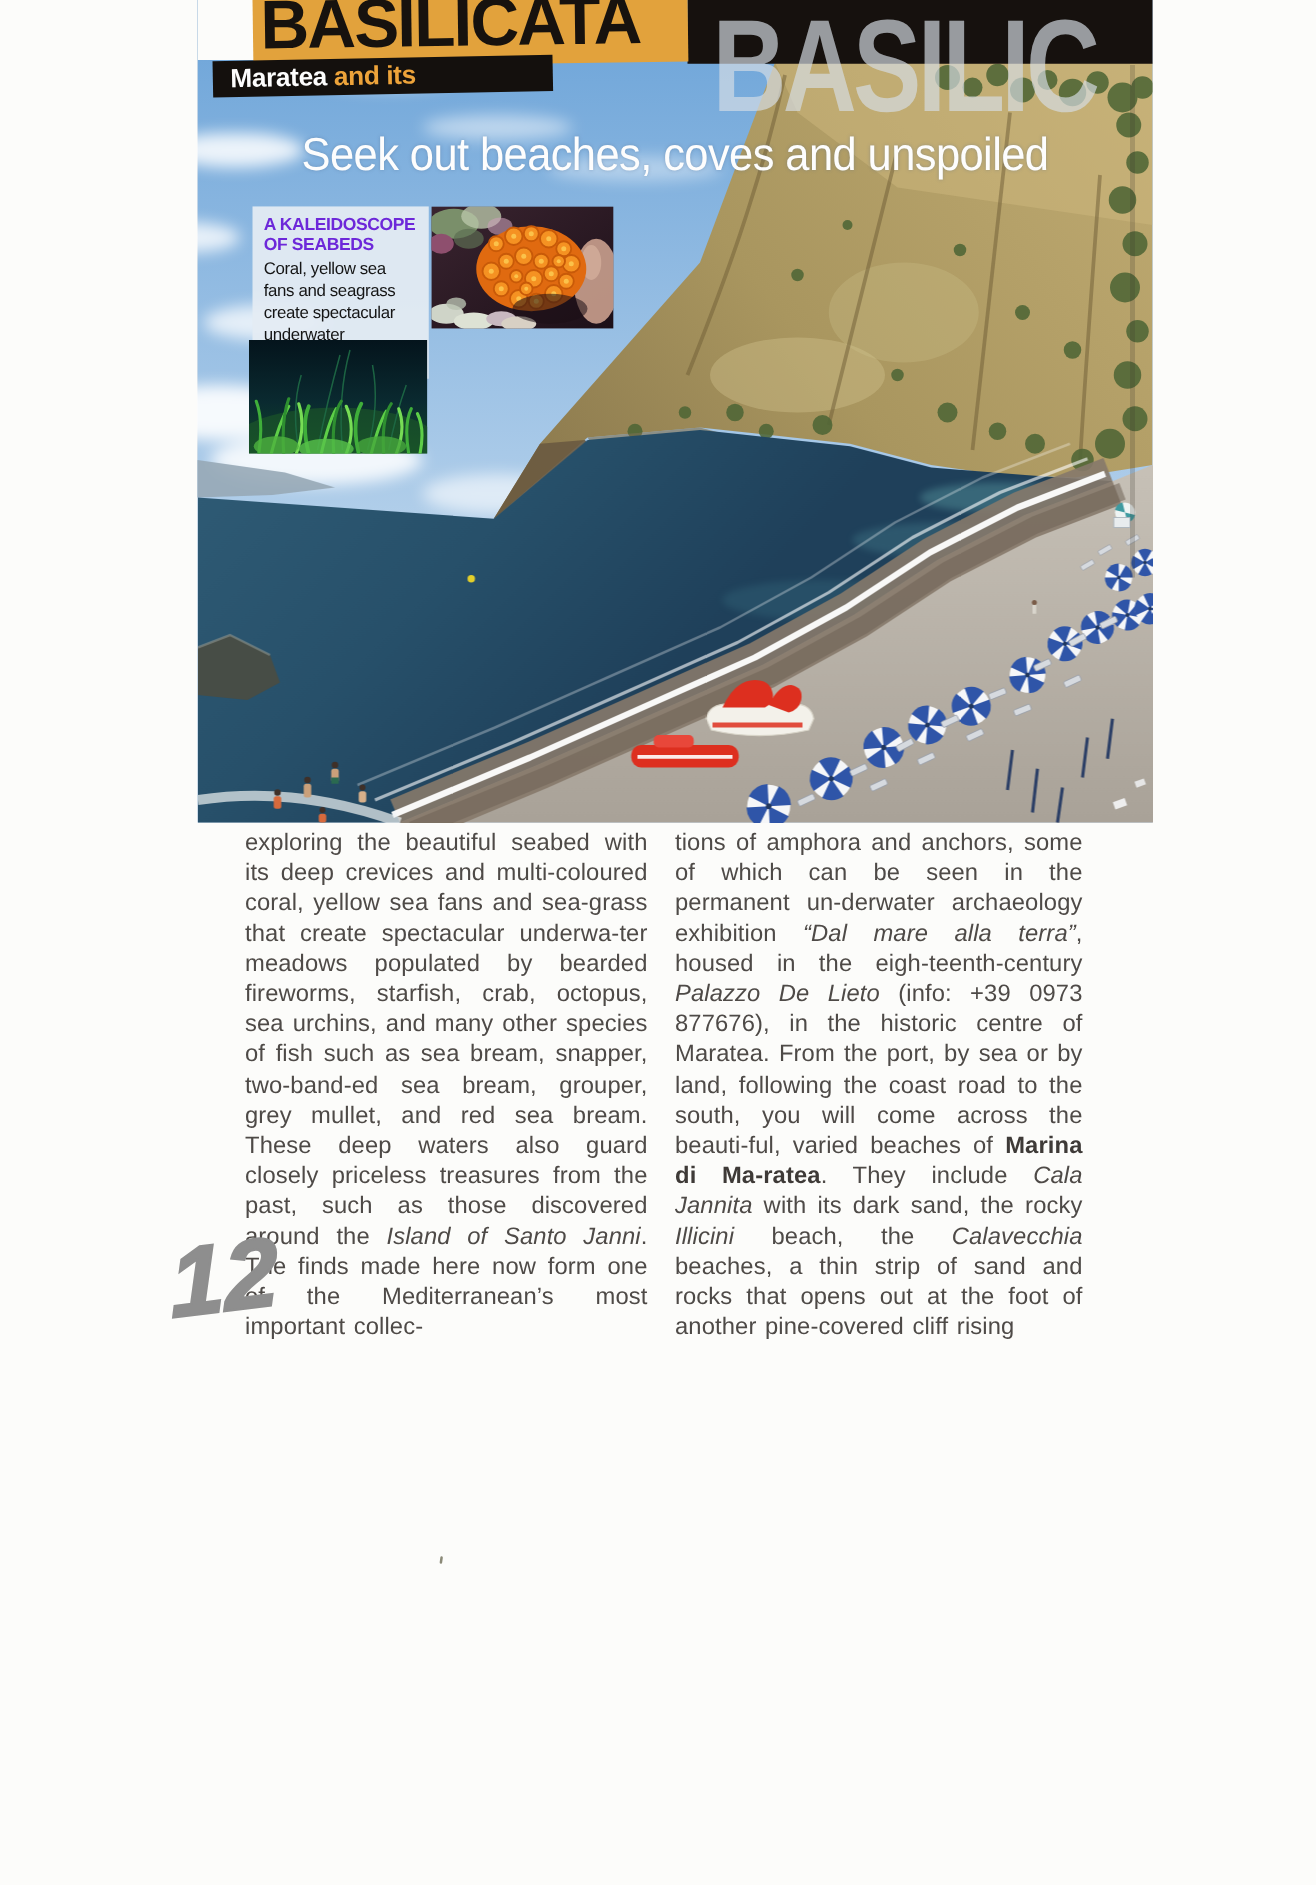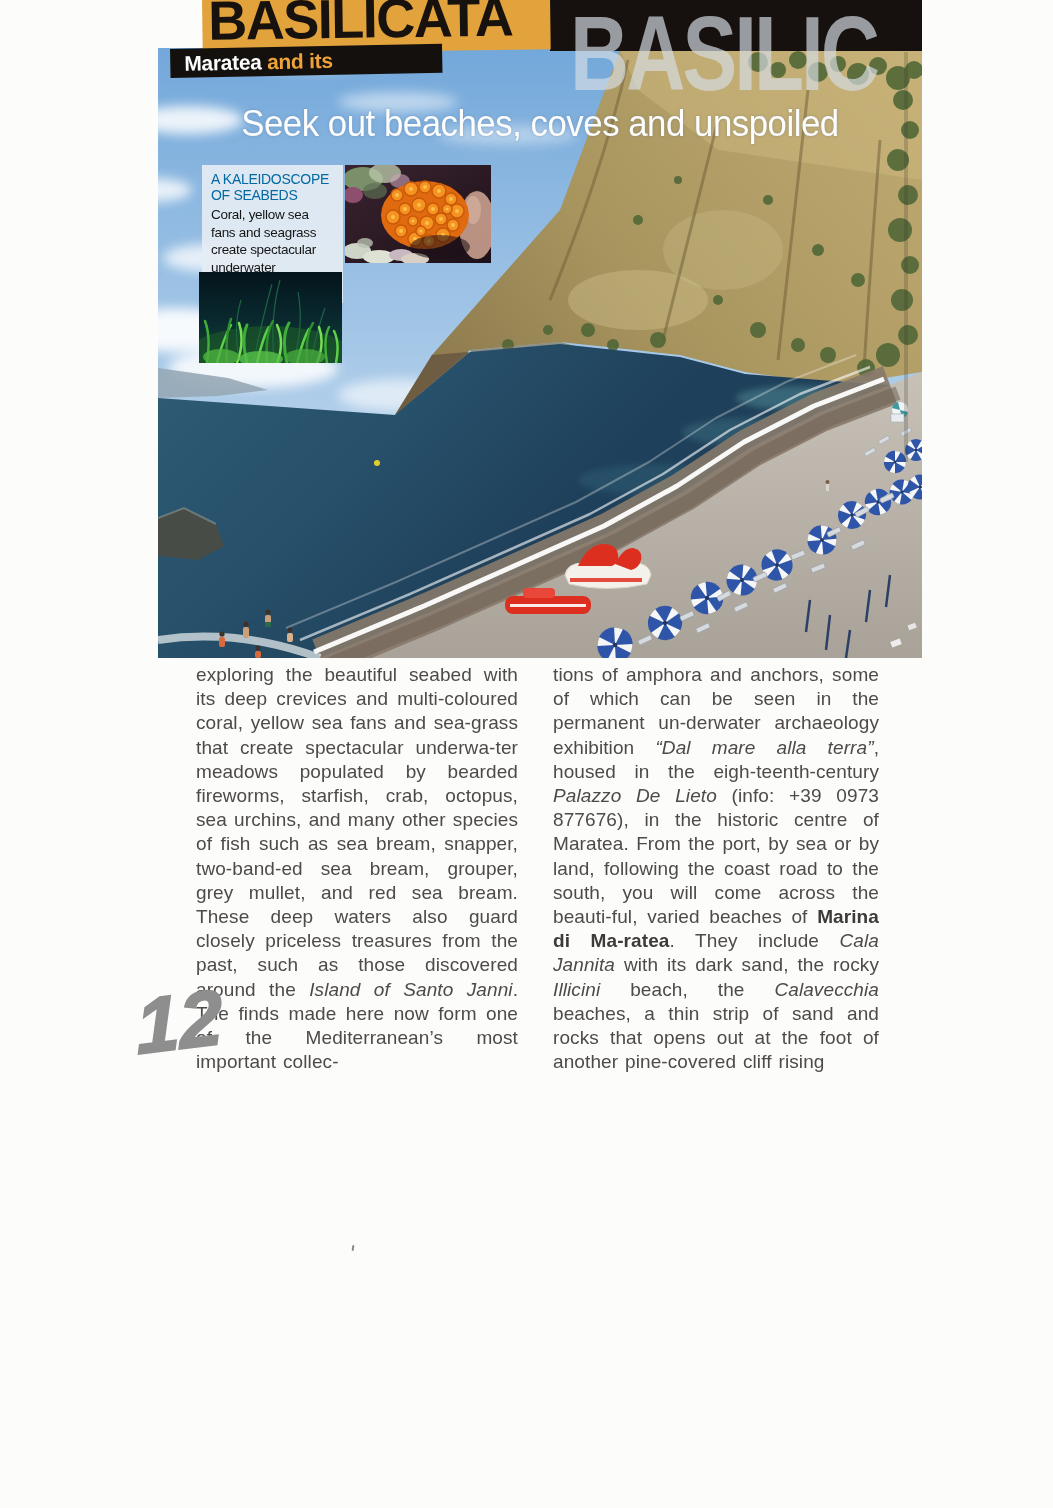--- a/index.html
+++ b/index.html
@@ -41,31 +41,31 @@
   .headline{
     position:absolute;left:0;top:103px;width:100%;text-align:center;z-index:6;
     color:#fdfdfd;font-size:37px;font-weight:400;letter-spacing:-0.5px;white-space:nowrap;
     transform:scaleX(0.94);transform-origin:center top;
     text-shadow:0 0 3px rgba(80,105,140,.4);
   }
   .info-box{
     position:absolute;left:44px;top:165px;width:141px;min-height:108px;z-index:6;
     background:rgba(228,236,243,0.93);padding:7px 7px 9px 9px;box-sizing:border-box;
   }
-  .info-title{font-size:14px;line-height:15.5px;font-weight:400;color:#0369a1;letter-spacing:-0.3px;}
+  .info-title{font-size:14px;line-height:15.5px;font-weight:700;color:#6d28d9;letter-spacing:-0.3px;}
   .info-body{font-size:13.5px;line-height:17.5px;color:#151515;letter-spacing:-0.3px;margin-top:3px;}
   .coral-photo{position:absolute;left:187px;top:165px;width:146px;height:98px;z-index:6;overflow:hidden;}
   .seagrass-photo{position:absolute;left:41px;top:272px;width:143px;height:91px;z-index:6;overflow:hidden;}
   
   .article-col{
     position:absolute;top:663px;font-size:19px;line-height:24.2px;color:#4e4a47;
     text-align:justify;letter-spacing:0.1px;word-spacing:1.5px;
   }
   .col-left{left:196px;width:322px;}
-  .col-right{left:553px;width:326px;}
+  .col-right{left:540px;width:326px;}
   .run-italic{font-style:italic;}
   .run-bold{font-weight:700;color:#3e3a37;}
   
   .page-number{
     position:absolute;left:134px;top:988px;z-index:2;
     font-size:78px;font-weight:700;font-style:italic;color:#8e8e8e;
     -webkit-text-stroke:2px #8e8e8e;
     transform:rotate(-7deg) skewX(-4deg);transform-origin:left top;line-height:1;
   }
   .speck{position:absolute;left:352px;top:1245px;width:2px;height:6px;background:#8b8a78;border-radius:1px;transform:rotate(8deg);}

